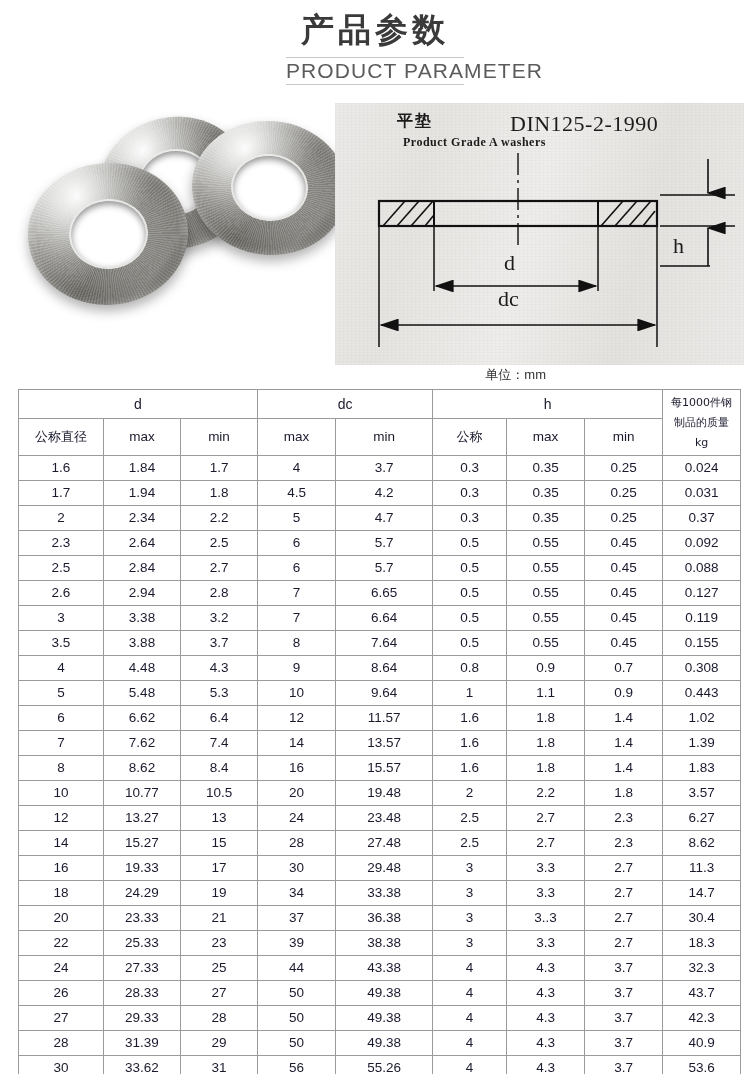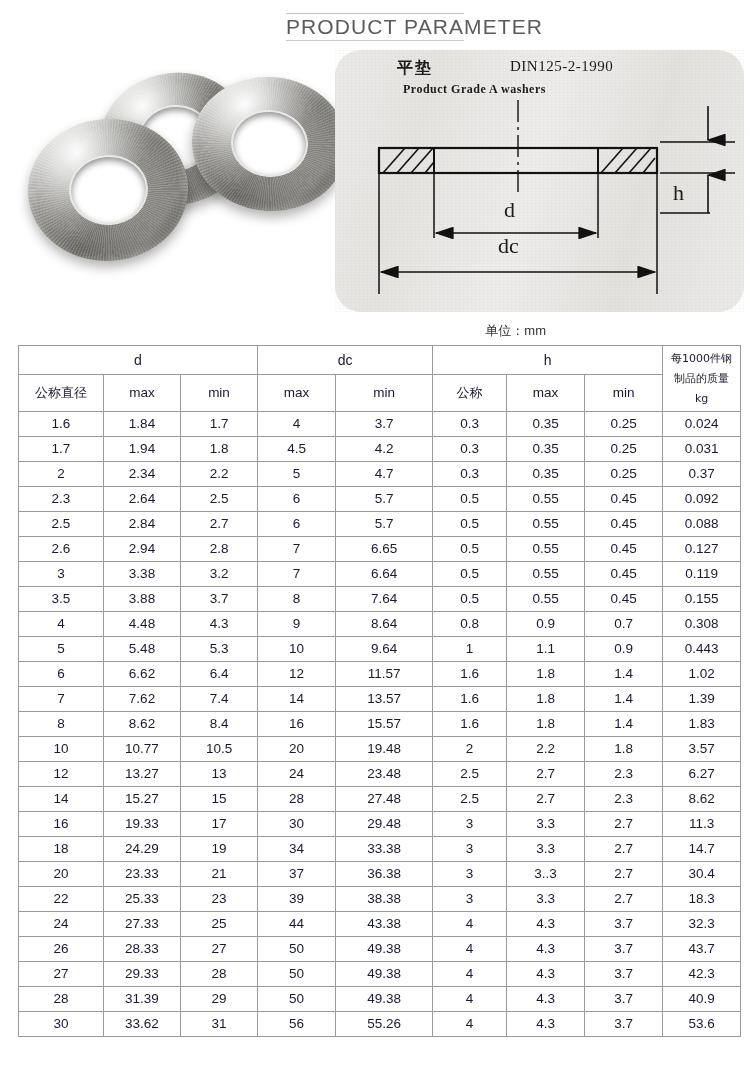--- a/index.html
+++ b/index.html
@@ -105,42 +105,41 @@
   
   #washer-b { left: 192px; top: 30px; width: 155px; height: 134px; transform: rotate(5deg); }
   #washer-b .hole { left: 41px; top: 35px; width: 73px; height: 63px; }
   
   #washer-c { left: 28px; top: 72px; width: 160px; height: 142px; transform: rotate(-4deg); }
   #washer-c .hole { left: 43px; top: 38px; width: 75px; height: 66px; }
 
   
   .drawing {
     position: absolute;
-    left: 335px; top: 3px;
+    left: 335px; top: 12px;
     width: 409px; height: 262px;
     background:
       linear-gradient(105deg, #eceae8 0%, #e6e4e1 22%, #efedeb 48%, #e4e2df 72%, #eceae8 100%);
-    border-radius: 26px;
   }
   .drawing .paper-grain {
     position: absolute; inset: 0;
     background:
       repeating-linear-gradient(0deg, rgba(140,135,130,0.045) 0 1px, rgba(255,255,255,0) 1px 3px),
       repeating-linear-gradient(90deg, rgba(140,135,130,0.035) 0 1px, rgba(255,255,255,0) 1px 4px);
     pointer-events: none;
   }
   .drawing svg { position: absolute; left: 0; top: 0; }
   .dw-label {
     position: absolute;
     font-family: "Liberation Serif", "DejaVu Serif", serif;
     color: #1b1b1b;
     white-space: nowrap;
   }
   #dw-cn     { left: 62px;  top: 8px;  font-size: 16px; font-weight: bold; letter-spacing: 2px; font-family: "DejaVu Sans", sans-serif; }
-  #dw-std    { left: 175px; top: 8px;  font-size: 15px; letter-spacing: .5px; }
+  #dw-std    { left: 175px; top: 8px;  font-size: 22px; letter-spacing: .5px; }
   #dw-grade  { left: 68px;  top: 32px; font-size: 12px; letter-spacing: .5px; font-weight: bold; }
   #dw-d      { left: 169px; top: 147px; font-size: 22px; }
   #dw-dc     { left: 163px; top: 183px; font-size: 22px; }
   #dw-h      { left: 338px; top: 130px; font-size: 22px; }
 
   
   .unit-note {
     width: 714px;
     padding-right: 168px;
     box-sizing: border-box;
@@ -190,20 +189,21 @@
   .c4 { width: 97px; }
   .c5 { width: 74px; }
   .c6 { width: 78px; }
   .c7 { width: 78px; }
   .c8 { width: 78px; }
 </style>
 </head>
 <body>
 
 <div class="header">
+  <div class="title-cn">产品参数</div>
   <div class="subtitle-wrap">
     <div class="title-en">PRODUCT PARAMETER</div>
   </div>
 </div>
 
 <div class="media">
 
   <div class="photo">
     <div class="washer" id="washer-a">
       <div class="ring-outer"></div>

